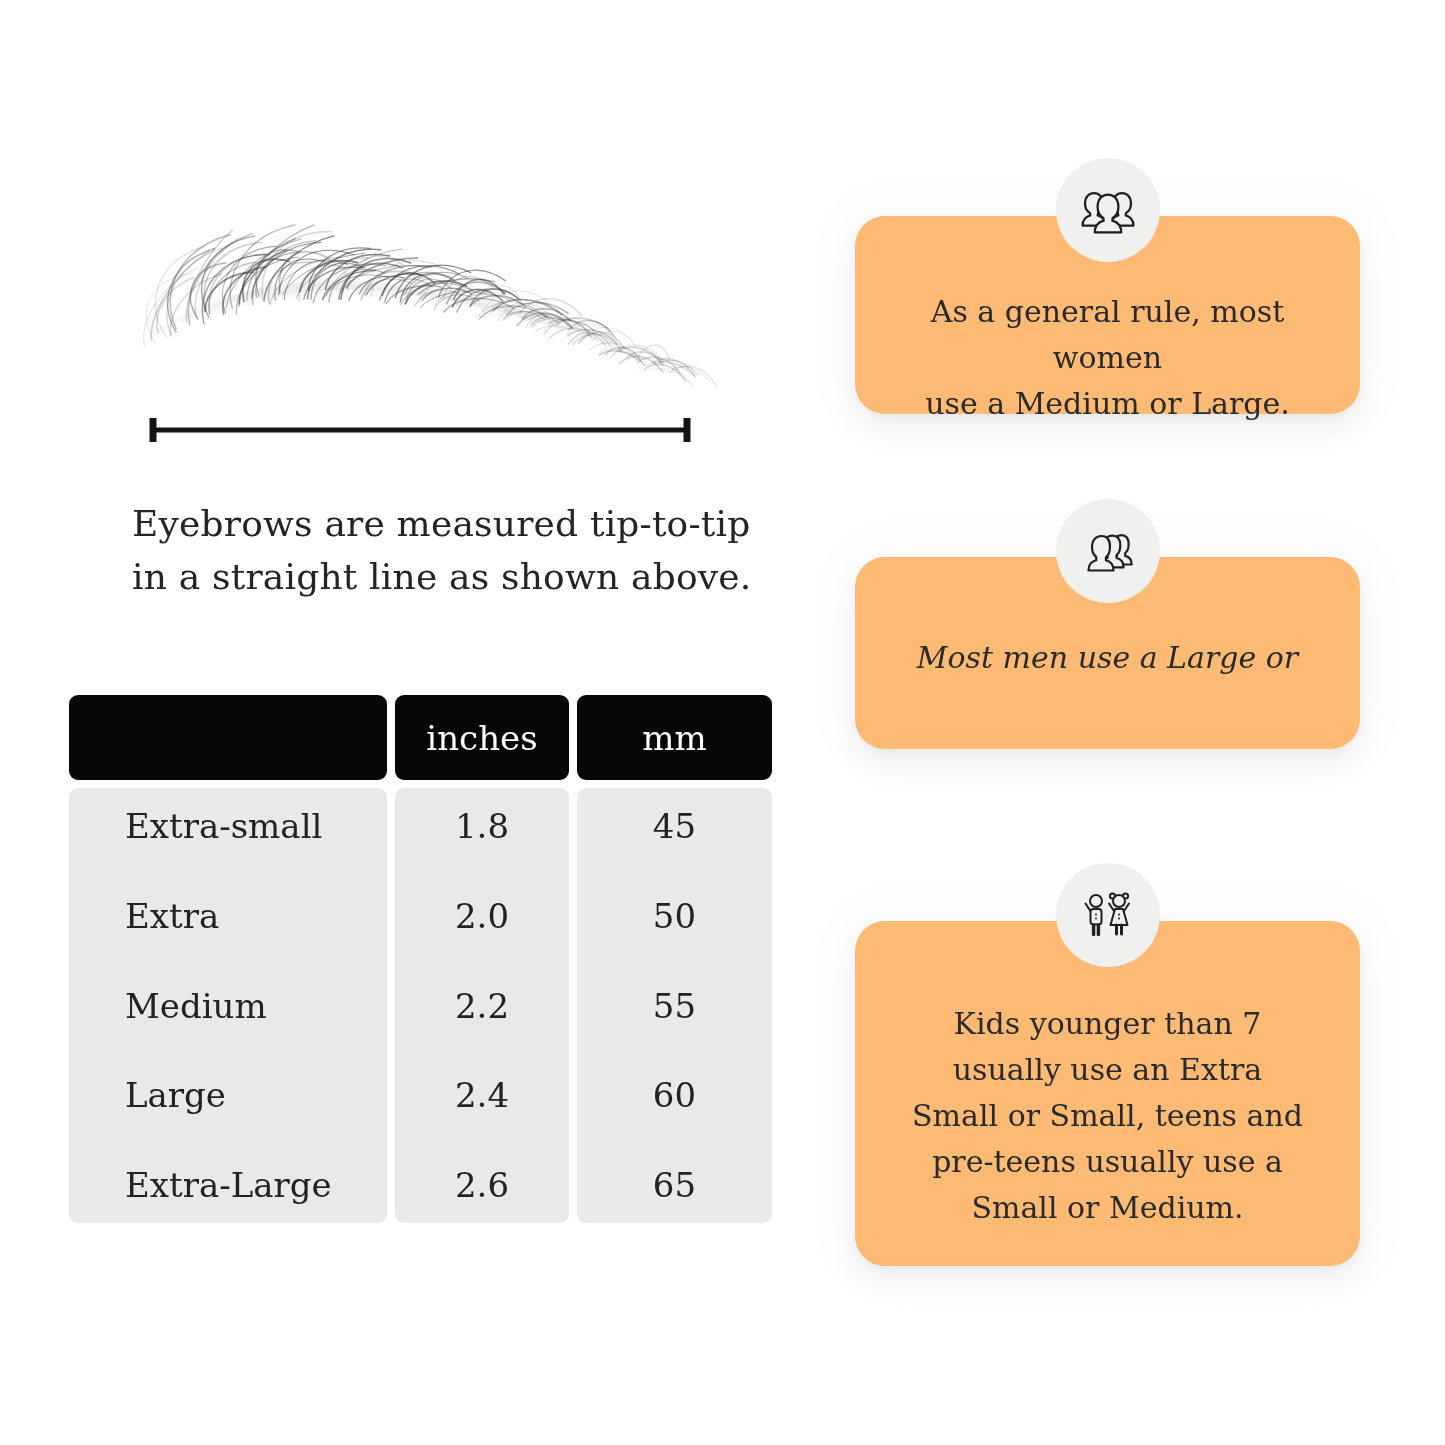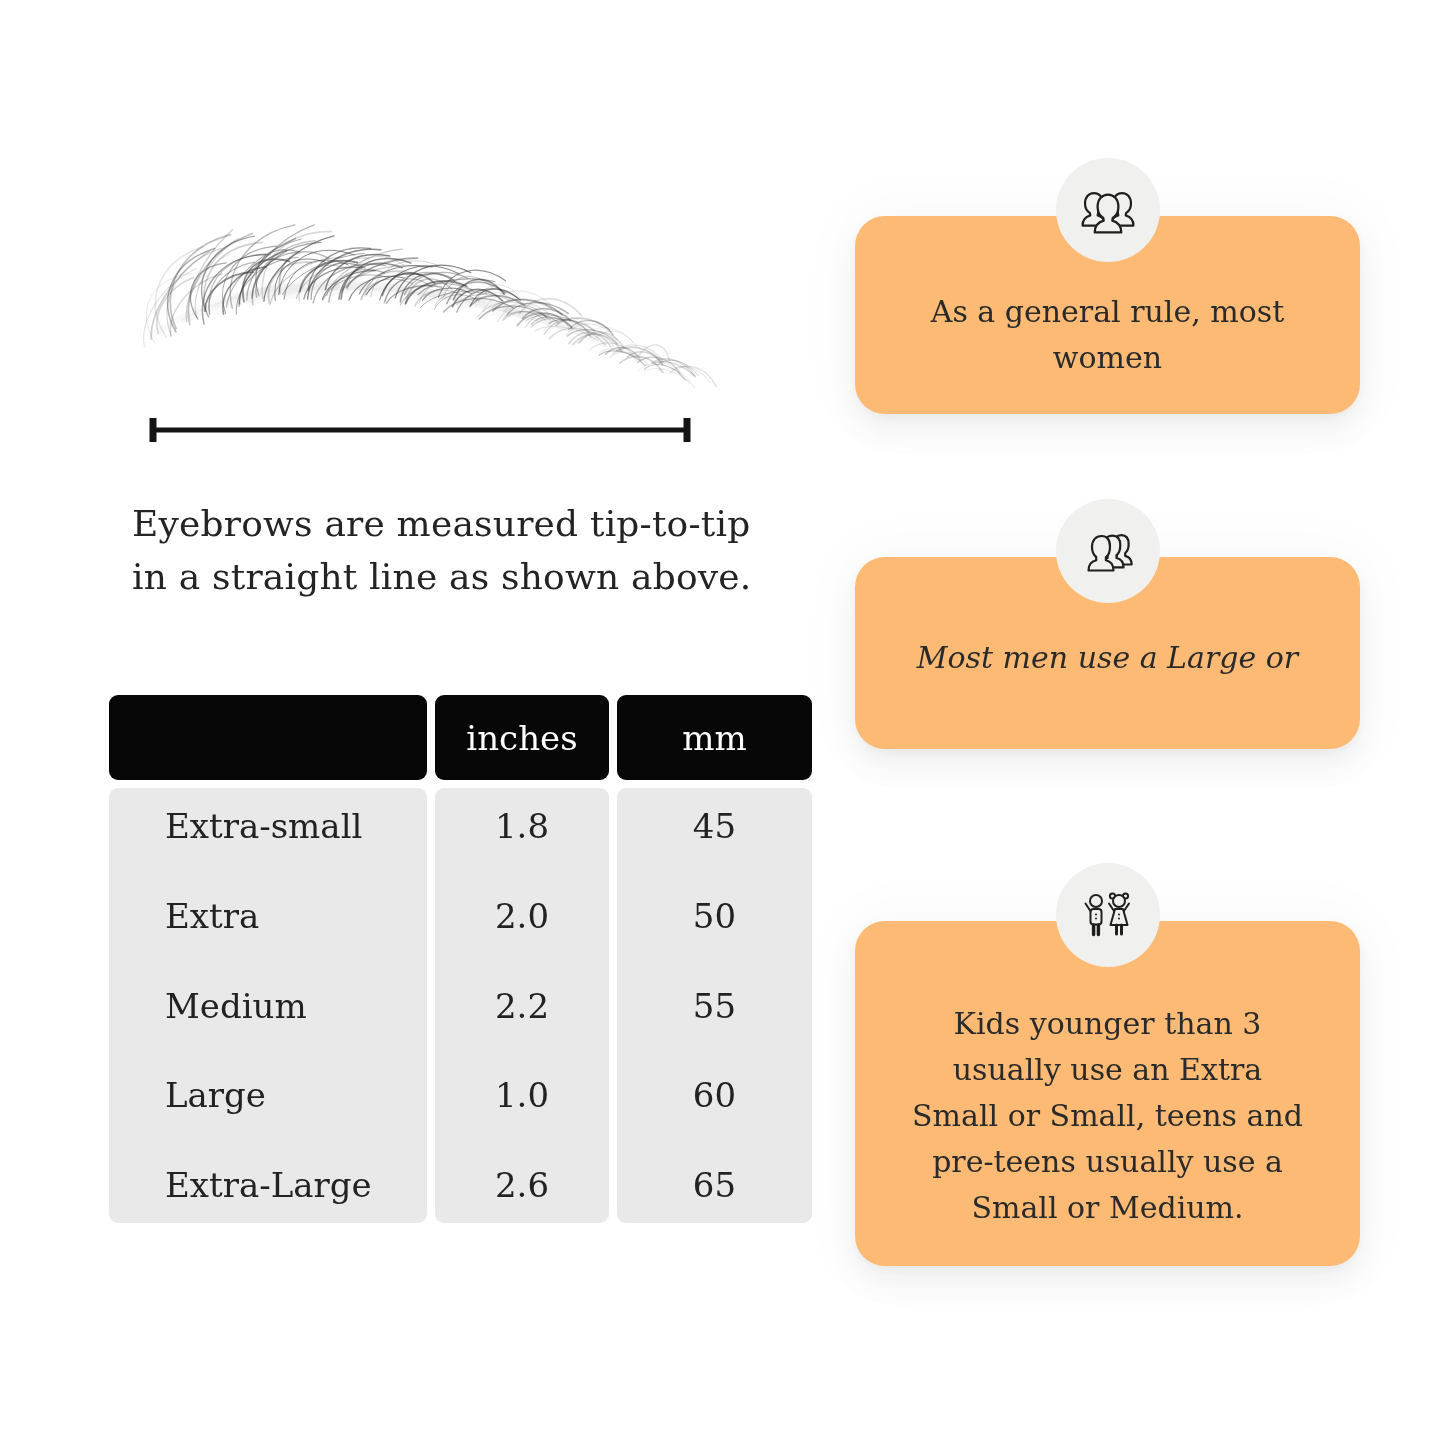--- a/index.html
+++ b/index.html
@@ -5,21 +5,21 @@
   html,body{margin:0;padding:0;background:#ffffff;}
   .stage{
     position:relative;width:1445px;height:1445px;background:#ffffff;
     font-family:"DejaVu Serif","Liberation Serif",serif;color:#1f1f1f;overflow:hidden;
   }
   
   .brow-svg{position:absolute;left:116px;top:240px;width:582px;height:152px;overflow:visible;}
   .measure-svg{position:absolute;left:146px;top:416px;width:548px;height:28px;}
   .caption{position:absolute;left:132px;top:497px;font-size:36px;line-height:53px;color:#242424;letter-spacing:.2px;}
   
-  .size-table{position:absolute;left:69px;top:695px;width:703px;margin-left:40px;}
+  .size-table{position:absolute;left:69px;top:695px;width:703px;}
   .thead{display:flex;gap:8px;}
   .th{background:#070707;color:#ffffff;height:85px;border-radius:9px;
       display:flex;align-items:center;justify-content:center;font-size:34px;box-sizing:border-box;}
   .c1{width:331px;}.c2{width:181px;}.c3{width:203px;}
   .tbody{display:flex;gap:8px;margin-top:8px;}
   .tcol{background:#e9e9e9;border-radius:9px;height:435px;box-sizing:border-box;
         display:flex;flex-direction:column;justify-content:center;gap:13px;}
   .cell{height:87px;display:flex;align-items:center;justify-content:center;font-size:34px;color:#222;}
   .tcol.c1 .cell{justify-content:flex-start;padding-left:56px;}
   
@@ -230,21 +230,21 @@
         <div class="cell">Extra-small</div>
         <div class="cell">Extra</div>
         <div class="cell">Medium</div>
         <div class="cell">Large</div>
         <div class="cell">Extra-Large</div>
       </div>
       <div class="tcol c2">
         <div class="cell">1.8</div>
         <div class="cell">2.0</div>
         <div class="cell">2.2</div>
-        <div class="cell">1.0</div>
+        <div class="cell">2.4</div>
         <div class="cell">2.6</div>
       </div>
       <div class="tcol c3">
         <div class="cell">45</div>
         <div class="cell">50</div>
         <div class="cell">55</div>
         <div class="cell">60</div>
         <div class="cell">65</div>
       </div>
     </div>
@@ -255,20 +255,21 @@
       <svg viewBox="0 0 64 48">
         <g stroke="#1f1f1f" fill="#f0f0ee" stroke-linejoin="round">
           <path transform="translate(18,22) scale(0.88)" stroke-width="2.5" d="M-13 20 C-13 12 -8 9.5 -4.2 8.4 L-4.6 5.8 C-8.2 3.6 -10.2 -0.4 -10.2 -5 C-10.2 -12.6 -5.6 -17 0 -17 C5.6 -17 10.2 -12.6 10.2 -5 C10.2 -0.4 8.2 3.6 4.6 5.8 L4.2 8.4 C8 9.5 13 12 13 20 Z"></path>
           <path transform="translate(46,22) scale(0.88)" stroke-width="2.5" d="M-13 20 C-13 12 -8 9.5 -4.2 8.4 L-4.6 5.8 C-8.2 3.6 -10.2 -0.4 -10.2 -5 C-10.2 -12.6 -5.6 -17 0 -17 C5.6 -17 10.2 -12.6 10.2 -5 C10.2 -0.4 8.2 3.6 4.6 5.8 L4.2 8.4 C8 9.5 13 12 13 20 Z"></path>
           <path transform="translate(32,26) scale(1.02)" stroke-width="2.2" d="M-13 20 C-13 12 -8 9.5 -4.2 8.4 L-4.6 5.8 C-8.2 3.6 -10.2 -0.4 -10.2 -5 C-10.2 -12.6 -5.6 -17 0 -17 C5.6 -17 10.2 -12.6 10.2 -5 C10.2 -0.4 8.2 3.6 4.6 5.8 L4.2 8.4 C8 9.5 13 12 13 20 Z"></path>
         </g>
       </svg>
     </div>
     <div class="card-text">
       <div>As a general rule, most women</div>
+      <div>use a Medium or Large.</div>
     </div>
   </div>
 
   <div class="card card-2">
     <div class="badge">
       <svg viewBox="0 0 64 48">
         <g stroke="#1f1f1f" fill="#f0f0ee" stroke-linejoin="round">
           <path transform="translate(45,20.5) scale(0.85)" stroke-width="2.6" d="M-12.5 20 C-12.5 13.5 -9 10.8 -4.8 9.8 L-4.8 6.5 C-7.6 4.4 -9 1 -9 -3.5 C-9 -10.5 -5 -14.5 0.5 -14.5 C6 -14.5 9 -10.8 9 -4 C9 0.8 7.8 4.6 4.9 6.6 L4.9 9.8 C9.2 10.8 12.5 13.5 12.5 20 Z"></path>
           <path transform="translate(36,22) scale(0.92)" stroke-width="2.4" d="M-12.5 20 C-12.5 13.5 -9 10.8 -4.8 9.8 L-4.8 6.5 C-7.6 4.4 -9 1 -9 -3.5 C-9 -10.5 -5 -14.5 0.5 -14.5 C6 -14.5 9 -10.8 9 -4 C9 0.8 7.8 4.6 4.9 6.6 L4.9 9.8 C9.2 10.8 12.5 13.5 12.5 20 Z"></path>
           <path transform="translate(25,23.5) scale(1.0)" stroke-width="2.2" d="M-12.5 20 C-12.5 13.5 -9 10.8 -4.8 9.8 L-4.8 6.5 C-7.6 4.4 -9 1 -9 -3.5 C-9 -10.5 -5 -14.5 0.5 -14.5 C6 -14.5 9 -10.8 9 -4 C9 0.8 7.8 4.6 4.9 6.6 L4.9 9.8 C9.2 10.8 12.5 13.5 12.5 20 Z"></path>
@@ -303,21 +304,21 @@
           <g fill="#1f1f1f" stroke="none">
             <circle cx="20" cy="26.5" r="1"></circle>
               <circle cx="20" cy="30.5" r="1"></circle>
             <circle cx="43" cy="26.5" r="1"></circle>
               <circle cx="43" cy="30.5" r="1"></circle>
           </g>
         </g>
       </svg>
     </div>
     <div class="card-text">
-      <div>Kids younger than 3</div>
+      <div>Kids younger than 7</div>
       <div>usually use an Extra</div>
       <div>Small or Small, teens and</div>
       <div>pre-teens usually use a</div>
       <div>Small or Medium.</div>
     </div>
   </div>
 
 </div>
 
 </body></html>

